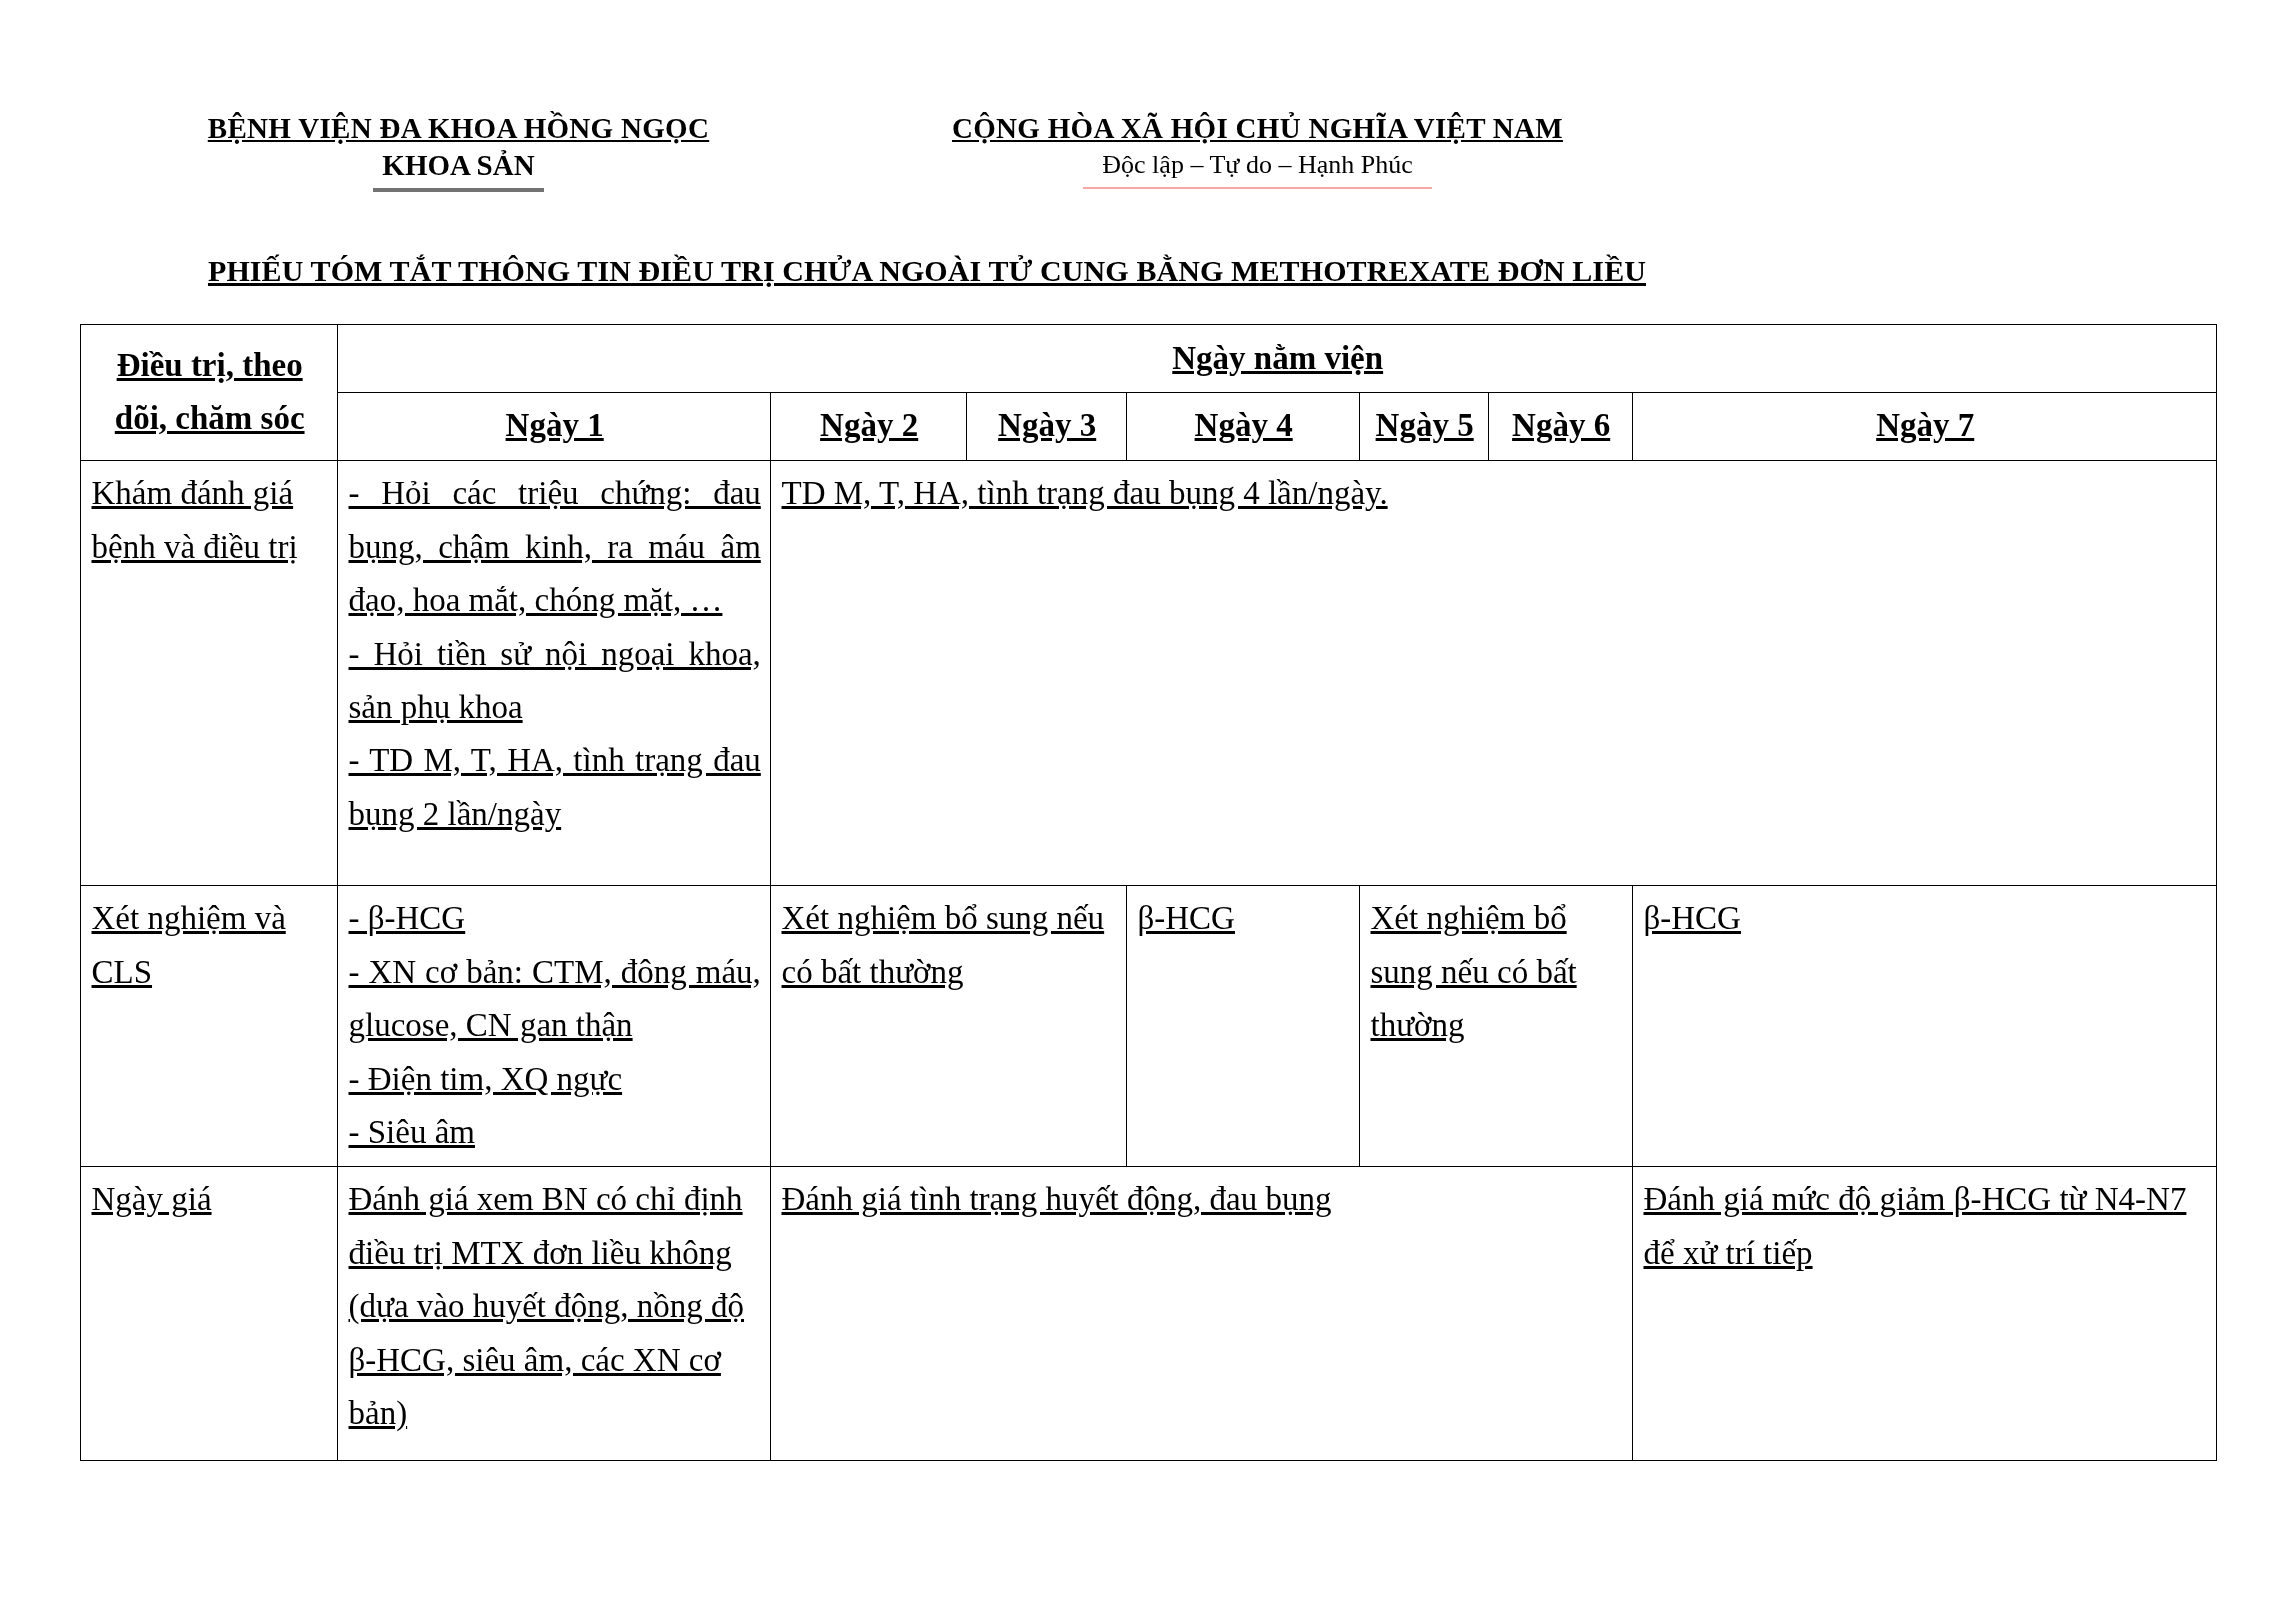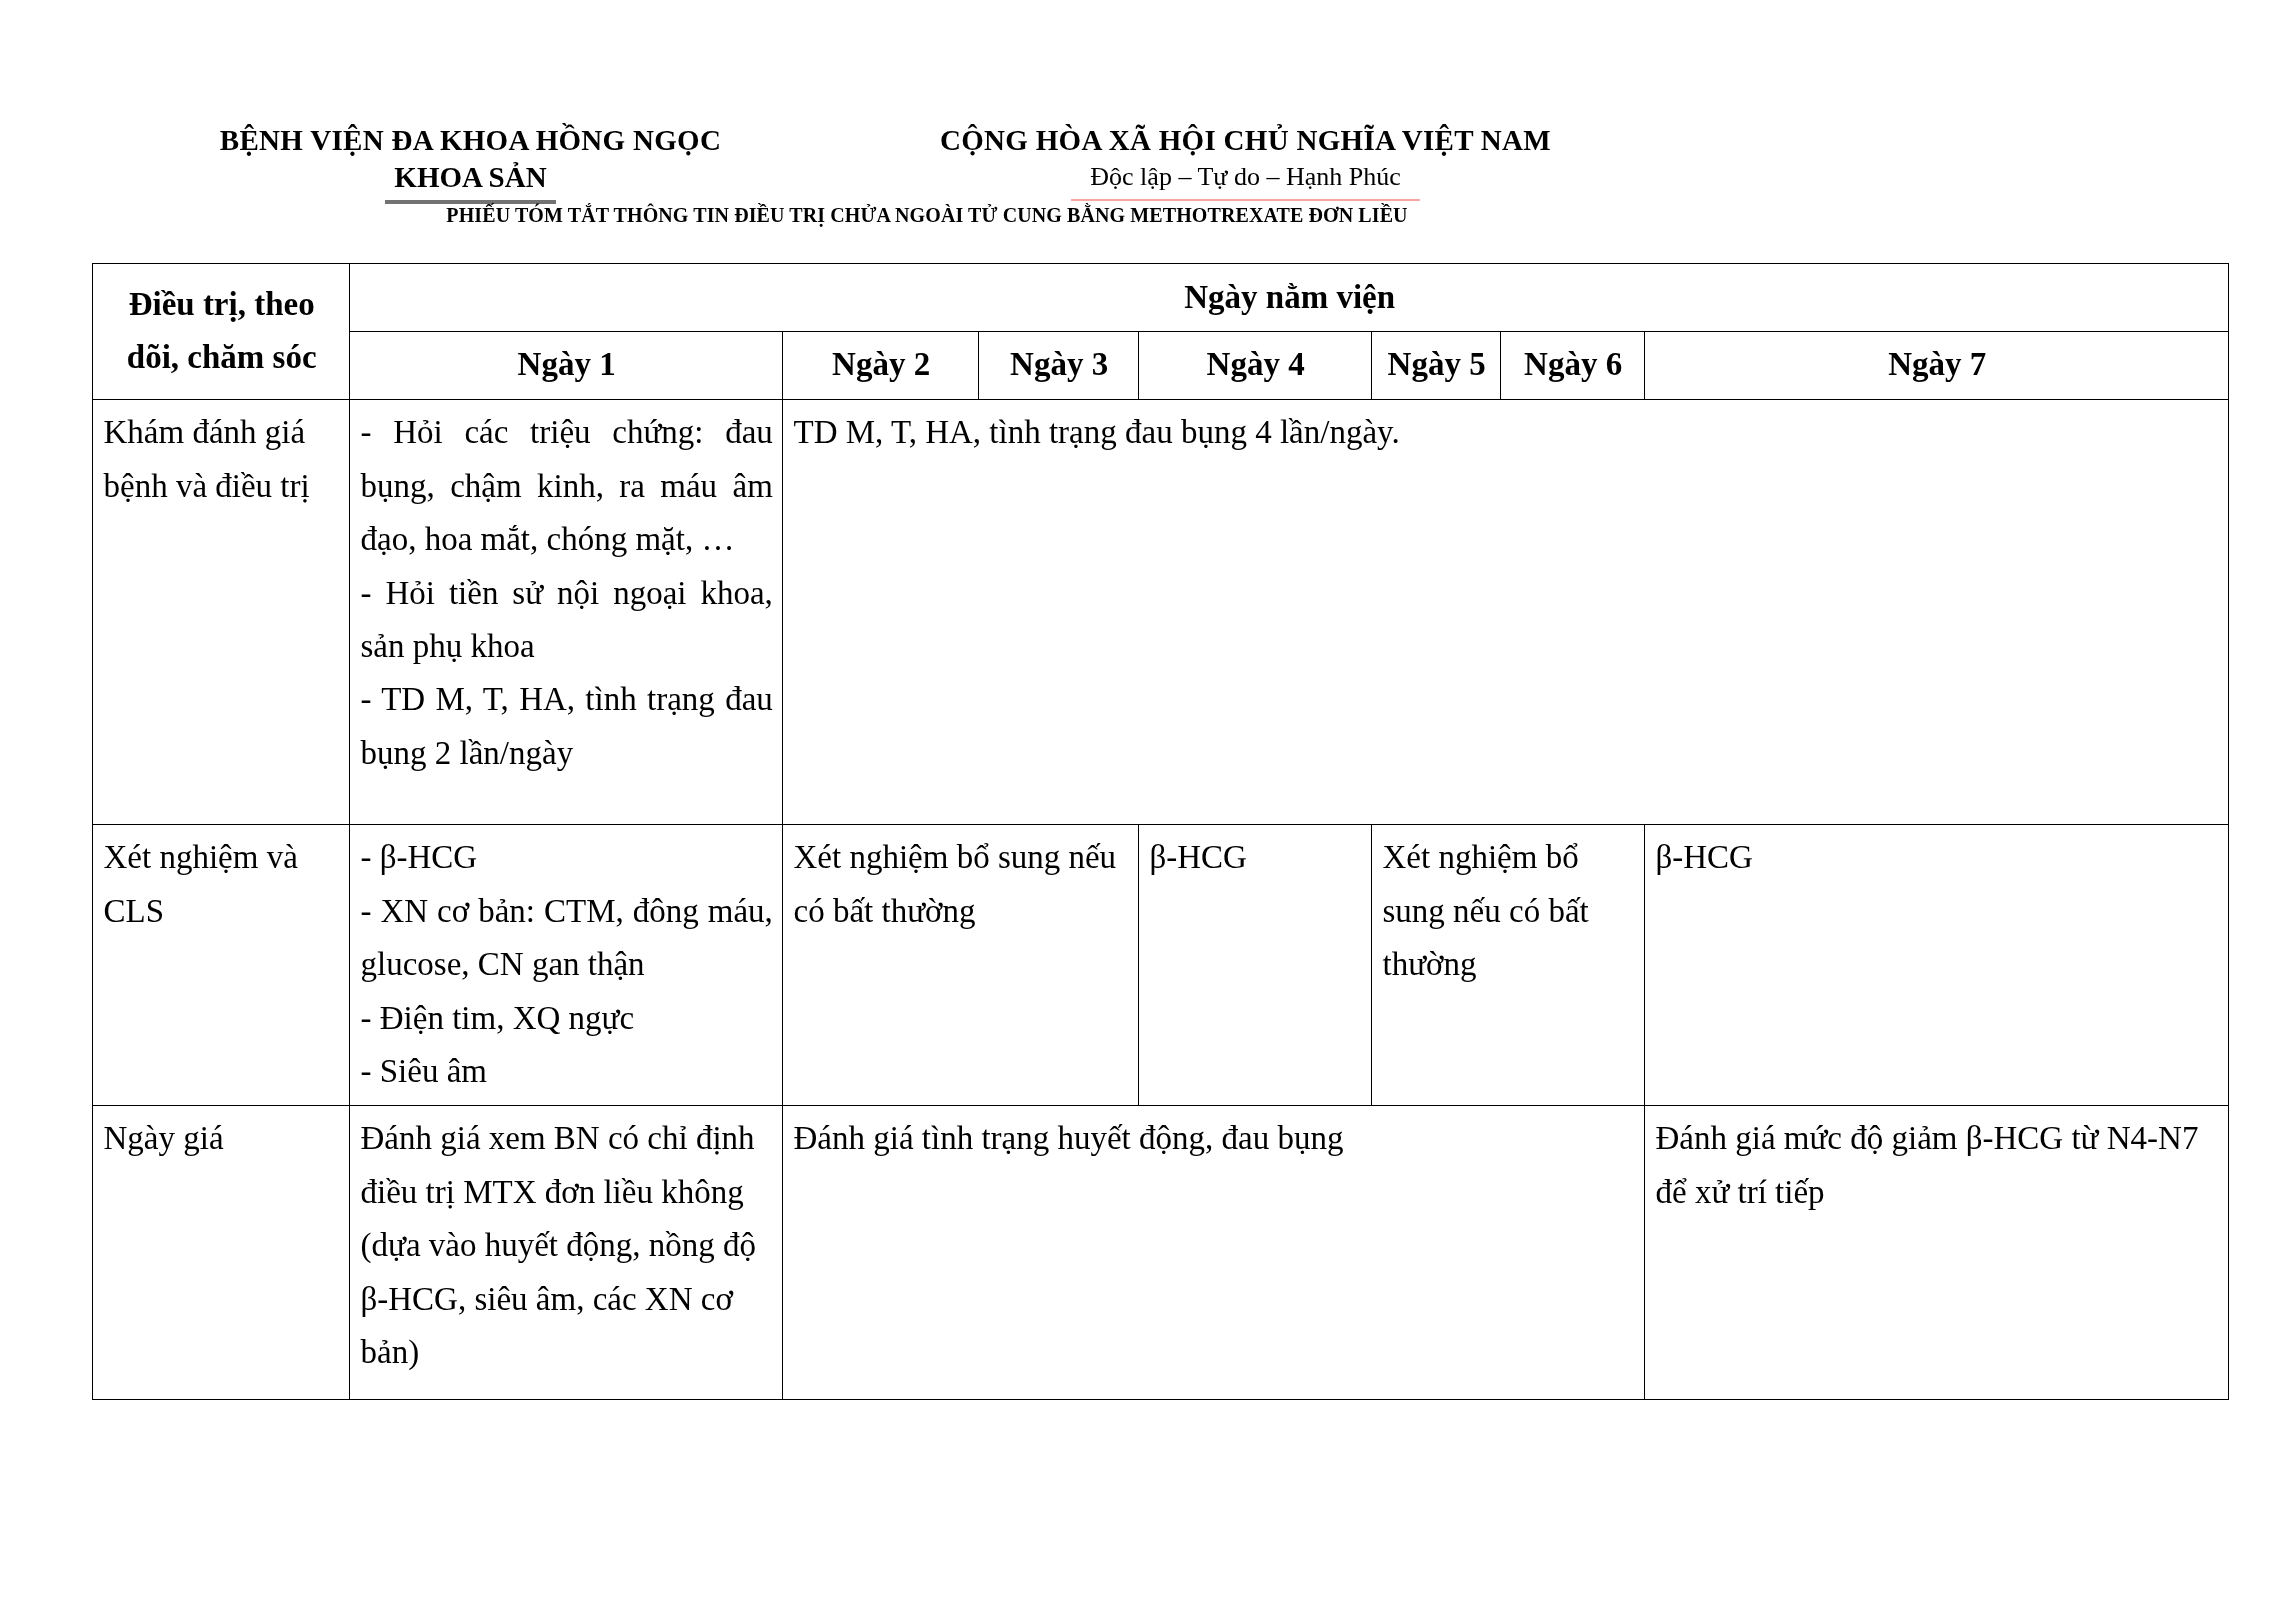--- a/index.html
+++ b/index.html
@@ -12,21 +12,22 @@
     height: 1623px;
     font-family: "Liberation Serif", "DejaVu Serif", serif;
     color: #000000;
     -webkit-font-smoothing: antialiased;
   }
   .page {
     position: relative;
     width: 1854px;
     height: 1623px;
     box-sizing: border-box;
-    padding: 12px;
+    padding: 0;
+    text-decoration: underline;
   }
 
   
   .doc-header {
     display: flex;
     align-items: flex-start;
     padding: 111px 79px 0 79px;
     box-sizing: border-box;
   }
   .hdr-left, .hdr-right {
@@ -65,22 +66,23 @@
     line-height: 1.45;
     display: inline-block;
     border-bottom: 2px solid #fca5a5;
     padding: 0 19.6px 3.9px 19.6px;
     white-space: nowrap;
   }
 
   
   .doc-title {
     text-align: center;
-    font-size: 20px;
-    font-weight: bold;
+    font-size: 30px;
+    font-weight: bold;
+    margin-top: 62px;
     letter-spacing: 0.1px;
     white-space: nowrap;
   }
 
   
   .tbl-wrap {
     margin: 36px 0 0 80px;
     width: 2135px;
   }
   table.sheet {

